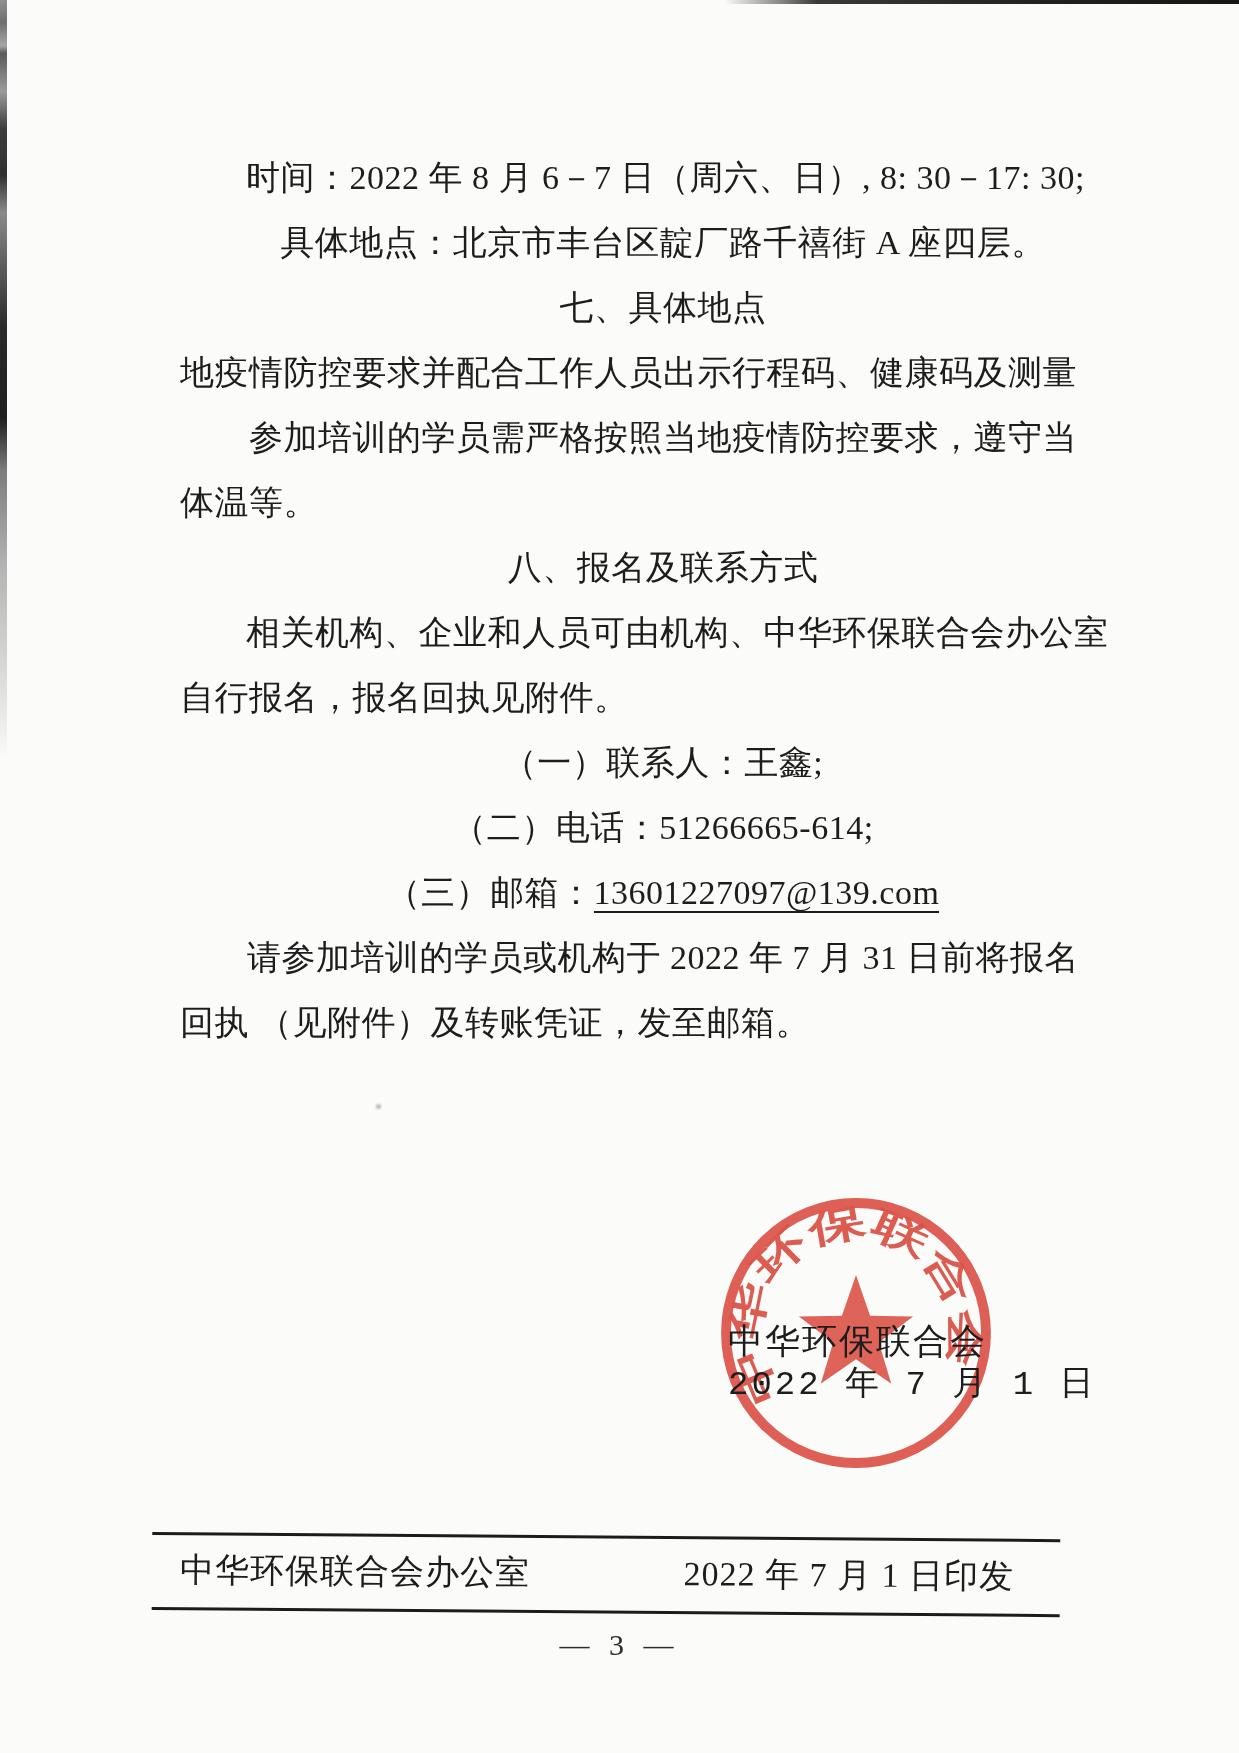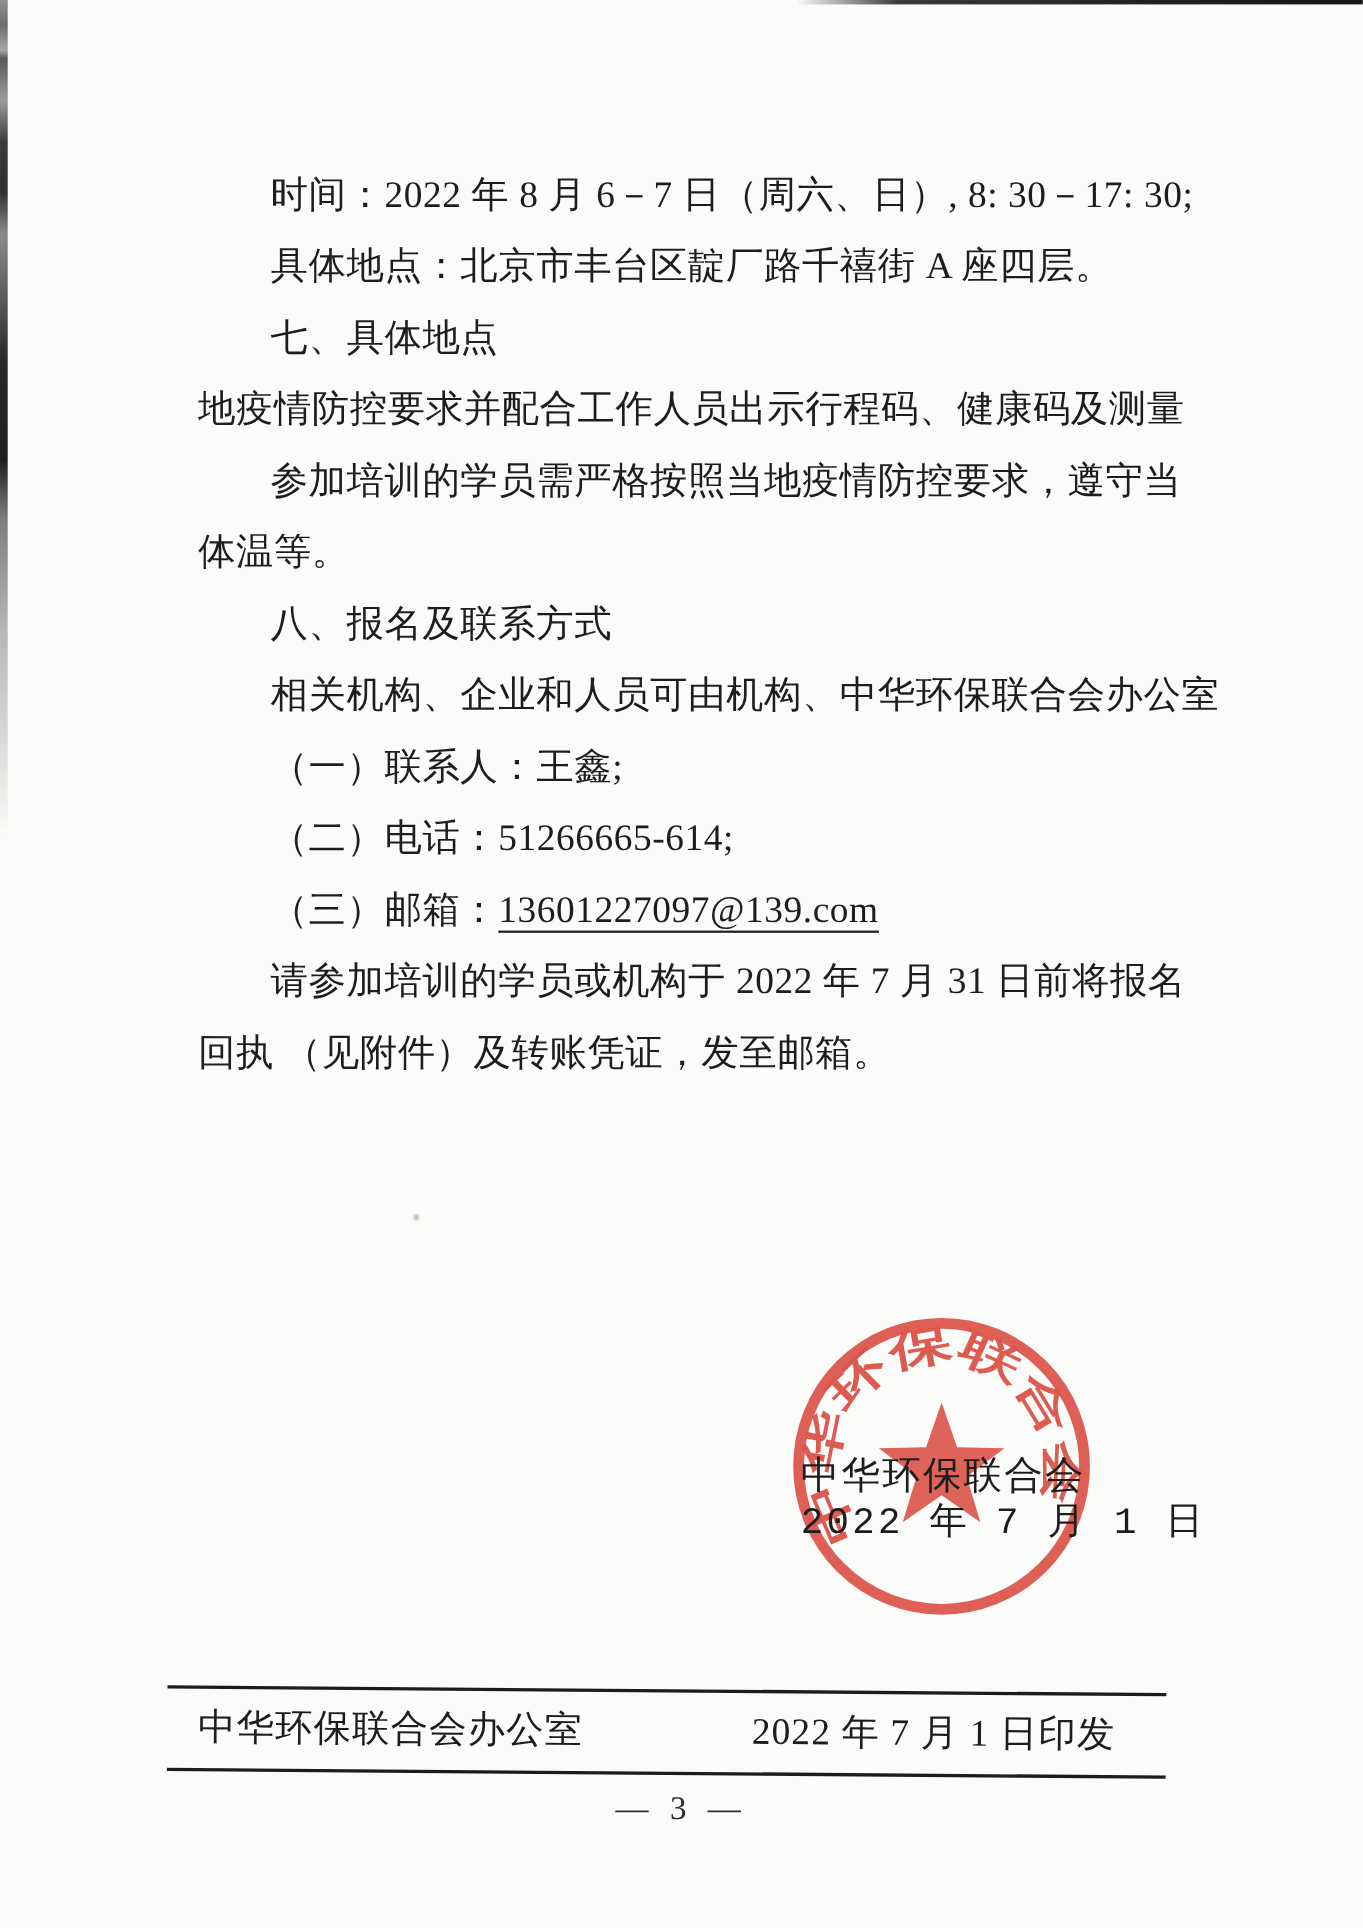--- a/index.html
+++ b/index.html
@@ -28,21 +28,21 @@
   .scan-speck{
     position:absolute;left:376px;top:1104px;width:5px;height:5px;border-radius:50%;
     background:#b9b9b5;filter:blur(1px);
   }
   
   .doc-body{
     position:absolute;left:180px;top:145px;width:900px;
     font-size:34px;line-height:65px;letter-spacing:0.5px;
   }
   .line{height:65px;white-space:nowrap;}
-  .indent{padding-left:66px;}
+  .indent{padding-left:66px;text-align:center;}
   .email{border-bottom:2.5px solid #1d1d1d;padding-bottom:0;}
   
   .seal-wrap{position:absolute;left:714px;top:1191px;width:284px;height:284px;z-index:1;opacity:0.92;}
   .sig-org{
     position:absolute;left:728px;top:1318px;z-index:2;
     font-size:35px;white-space:nowrap;letter-spacing:2px;
   }
   .sig-date{
     position:absolute;left:728px;top:1360px;z-index:2;
     font-size:34px;white-space:nowrap;letter-spacing:3px;font-family:Liberation Mono, monospace;
@@ -71,20 +71,21 @@
 
 <div class="doc-body">
   <div class="line indent">时间：2022 年 8 月 6－7 日（周六、日）, 8: 30－17: 30;</div>
   <div class="line indent">具体地点：北京市丰台区靛厂路千禧街 A 座四层。</div>
   <div class="line indent">七、具体地点</div>
   <div class="line">地疫情防控要求并配合工作人员出示行程码、健康码及测量</div>
   <div class="line indent">参加培训的学员需严格按照当地疫情防控要求，遵守当</div>
   <div class="line">体温等。</div>
   <div class="line indent">八、报名及联系方式</div>
   <div class="line indent">相关机构、企业和人员可由机构、中华环保联合会办公室</div>
+  <div class="line">自行报名，报名回执见附件。</div>
   <div class="line indent">（一）联系人：王鑫;</div>
   <div class="line indent">（二）电话：51266665-614;</div>
   <div class="line indent">
     <span>（三）邮箱：</span><span class="email">13601227097@139.com</span>
   </div>
   <div class="line indent">请参加培训的学员或机构于 2022 年 7 月 31 日前将报名</div>
   <div class="line">回执 （见附件）及转账凭证，发至邮箱。</div>
   <div class="line"></div>
 </div>
 

